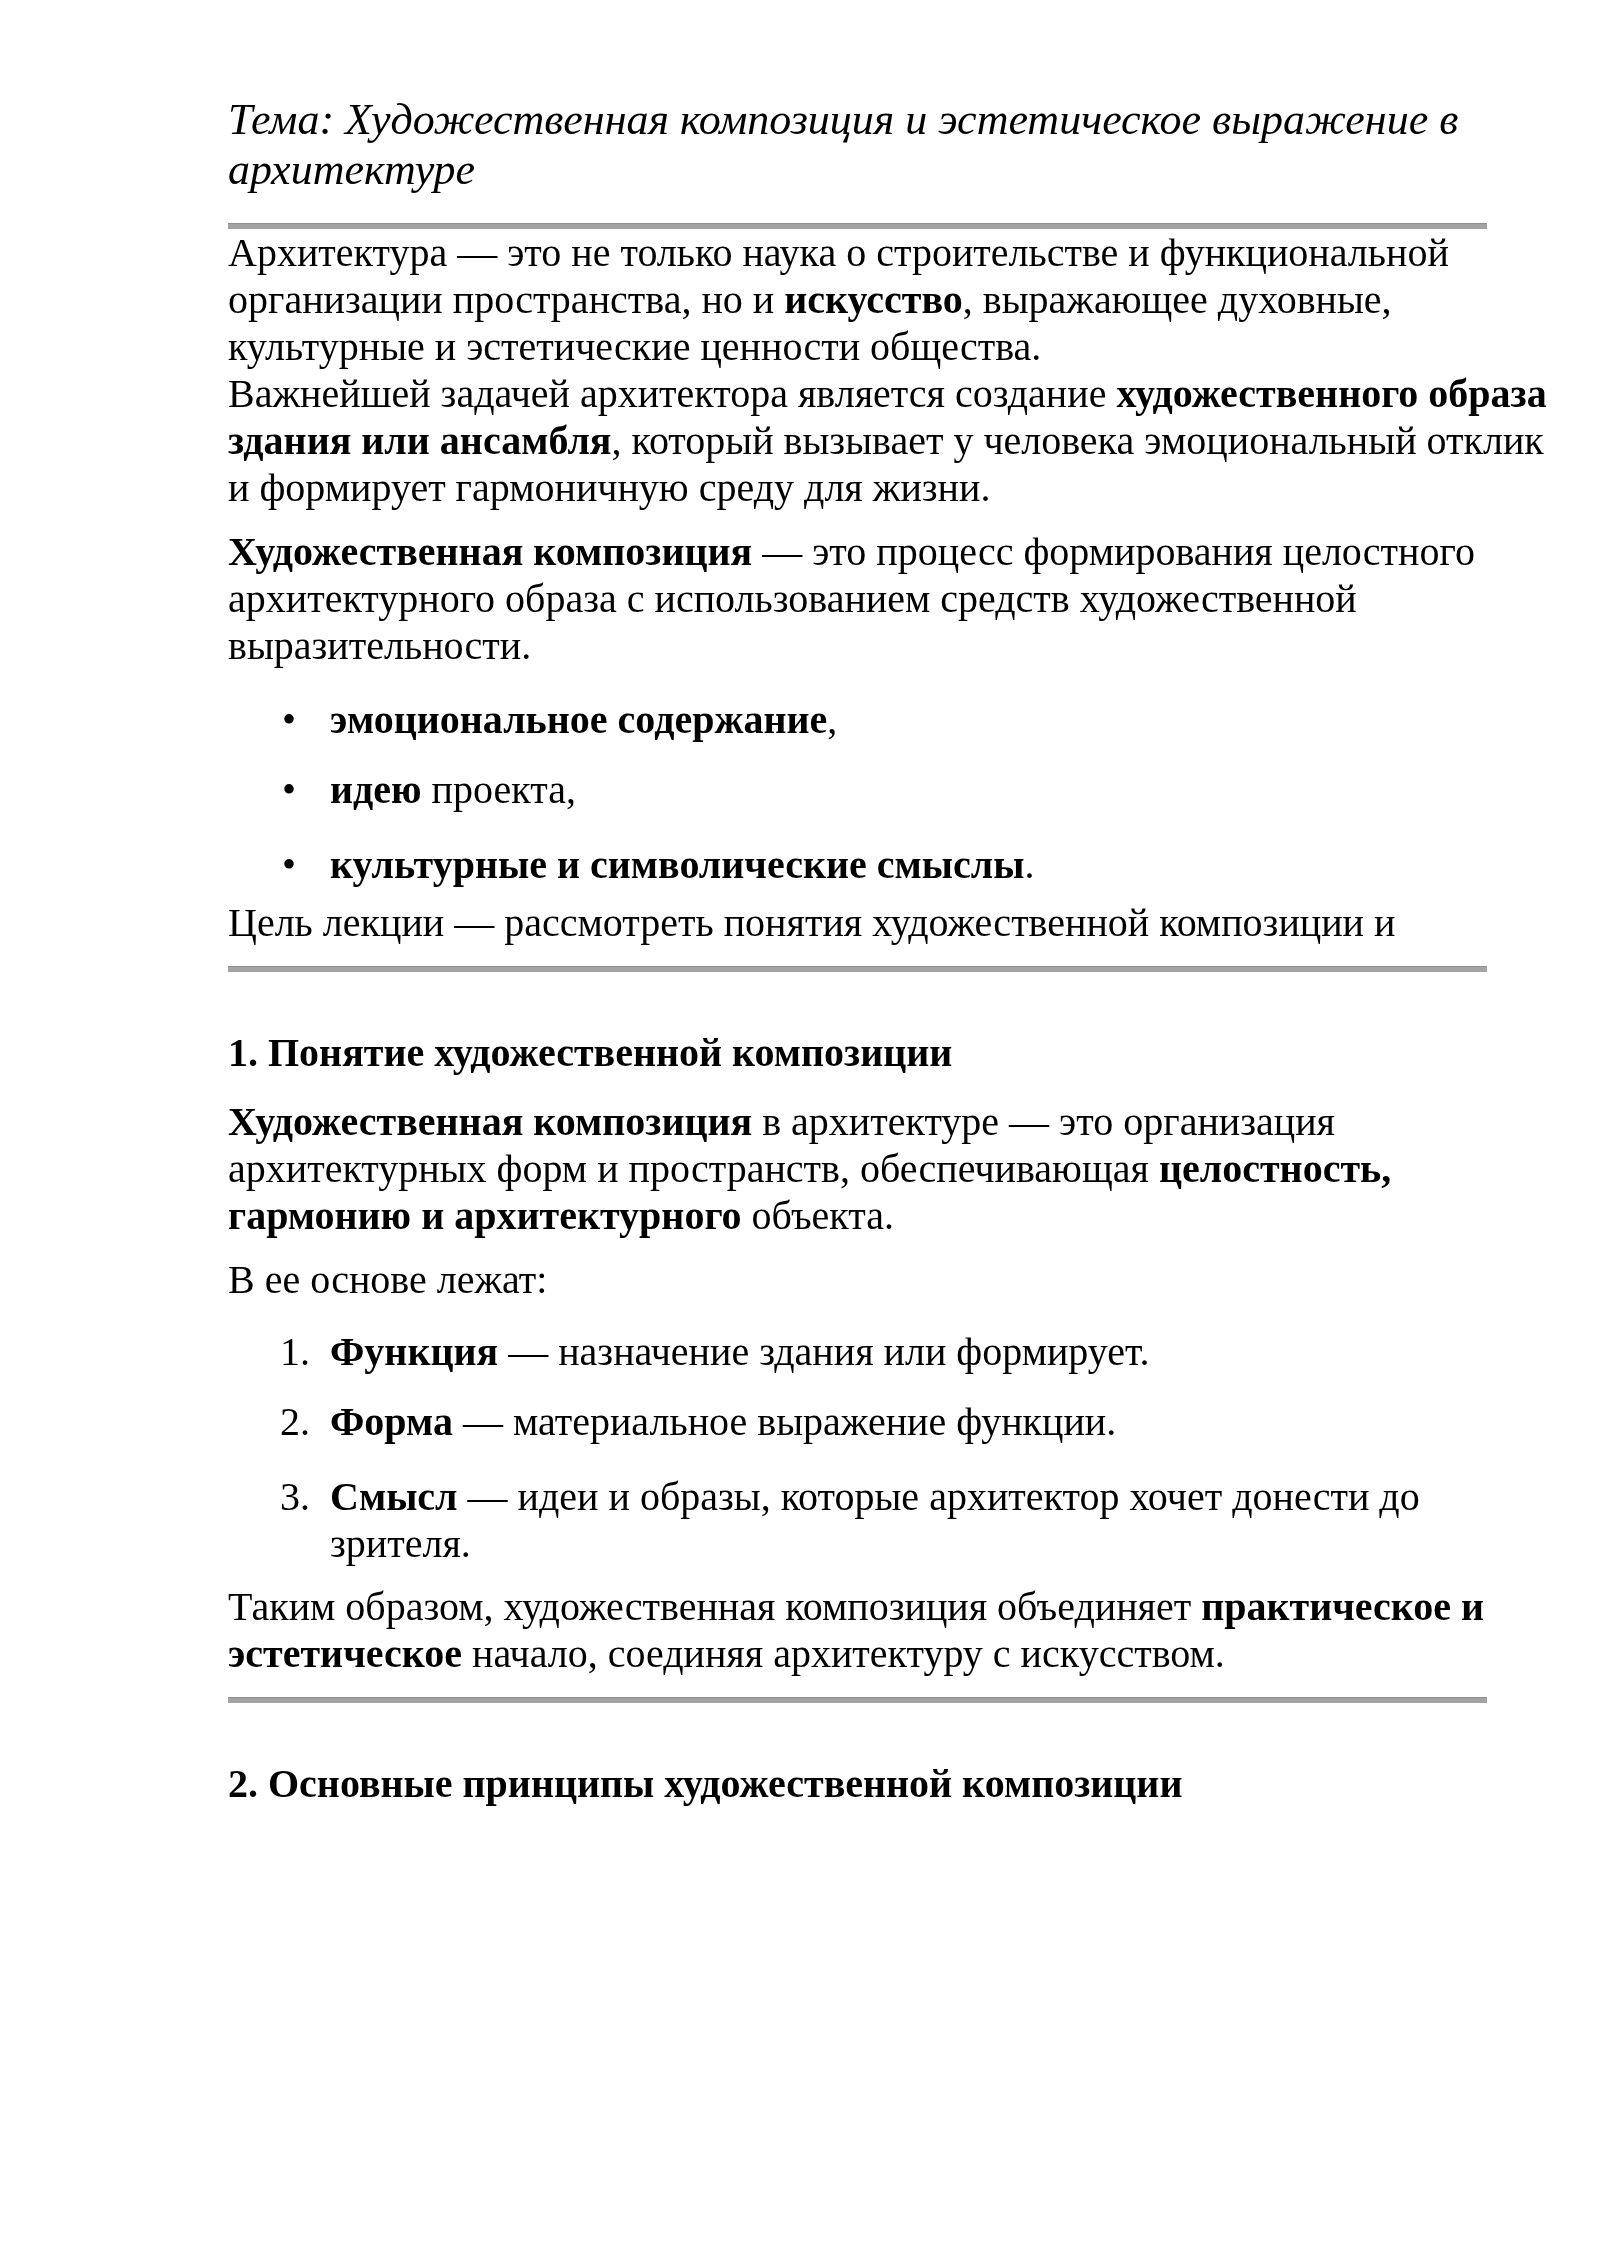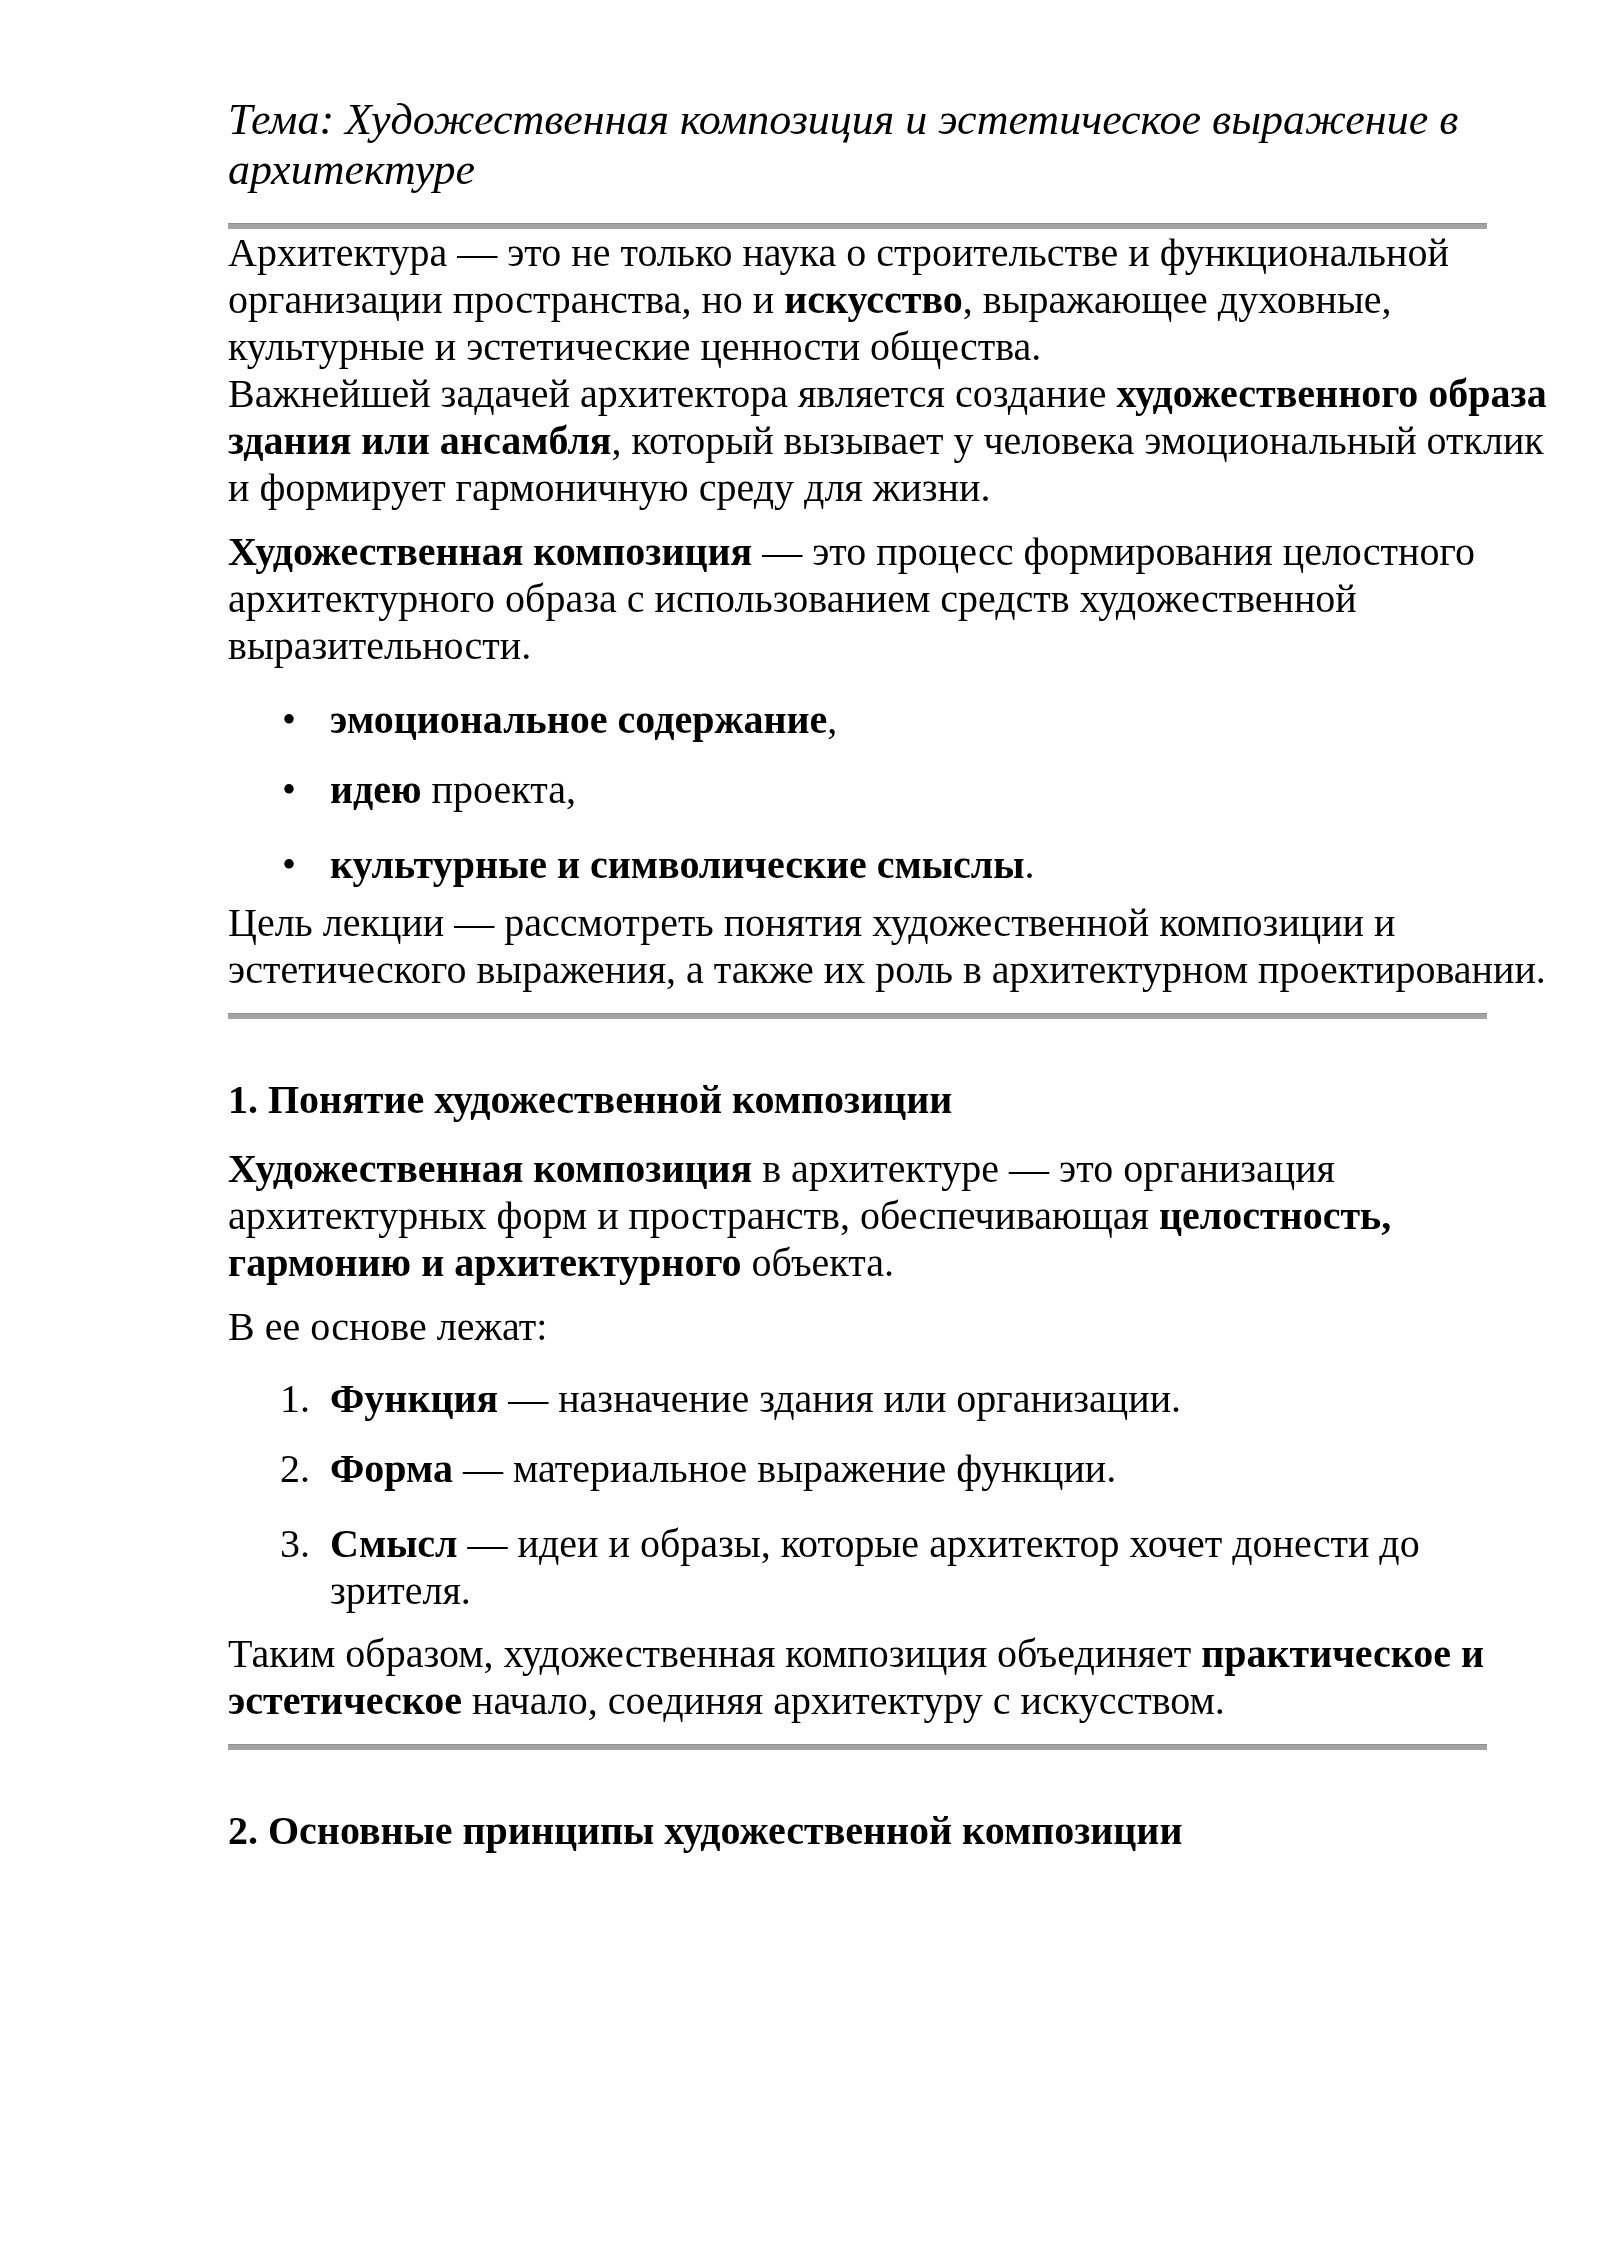--- a/index.html
+++ b/index.html
@@ -101,32 +101,32 @@
   <p class="para"><span>Архитектура — это не только наука о строительстве и функциональной</span><br><span>организации пространства, но и </span><strong>искусство</strong><span>, выражающее духовные,</span><br><span>культурные и эстетические ценности общества.</span><br><span>Важнейшей задачей архитектора является создание </span><strong>художественного образа</strong><br><strong>здания или ансамбля</strong><span>, который вызывает у человека эмоциональный отклик</span><br><span>и формирует гармоничную среду для жизни.</span></p>
 
   <p class="para"><strong>Художественная композиция</strong><span> — это процесс формирования целостного</span><br><span>архитектурного образа с использованием средств художественной</span><br><span>выразительности.</span><br></p>
 
   <ul class="bullets">
     <li><strong>эмоциональное содержание</strong><span>,</span></li>
     <li><strong>идею</strong><span> проекта,</span></li>
     <li><strong>культурные и символические смыслы</strong><span>.</span></li>
   </ul>
 
-  <p class="para"><span>Цель лекции — рассмотреть понятия художественной композиции и</span><br><span>эстетического выражения, а также их роль в архитектурном проектировании.</span></p>
+  <p class="para"><span>Цель лекции — рассмотреть понятия художественной композиции и</span><br></p>
 
   <hr class="rule" style="background: rgb(163, 163, 163);">
 
   <h3 class="heading">1. Понятие художественной композиции</h3>
 
   <p class="para"><strong>Художественная композиция</strong><span> в архитектуре — это организация</span><br><span>архитектурных форм и пространств, обеспечивающая </span><strong>целостность,</strong><br><strong>гармонию и архитектурного</strong><span> объекта.</span></p>
 
   <p class="para"><span>В ее основе лежат:</span></p>
 
   <ol class="numbers">
-    <li><strong>Функция</strong><span> — назначение здания или организации.</span></li>
+    <li><strong>Функция</strong><span> — назначение здания или формирует.</span></li>
     <li><strong>Форма</strong><span> — материальное выражение функции.</span></li>
     <li><strong>Смысл</strong><span> — идеи и образы, которые архитектор хочет донести до</span><br><span>зрителя.</span></li>
   </ol>
 
   <p class="para"><span>Таким образом, художественная композиция объединяет </span><strong>практическое и</strong><br><strong>эстетическое</strong><span> начало, соединяя архитектуру с искусством.</span></p>
 
   <hr class="rule" style="background: rgb(163, 163, 163);">
 
   <h3 class="heading">2. Основные принципы художественной композиции</h3>
 

